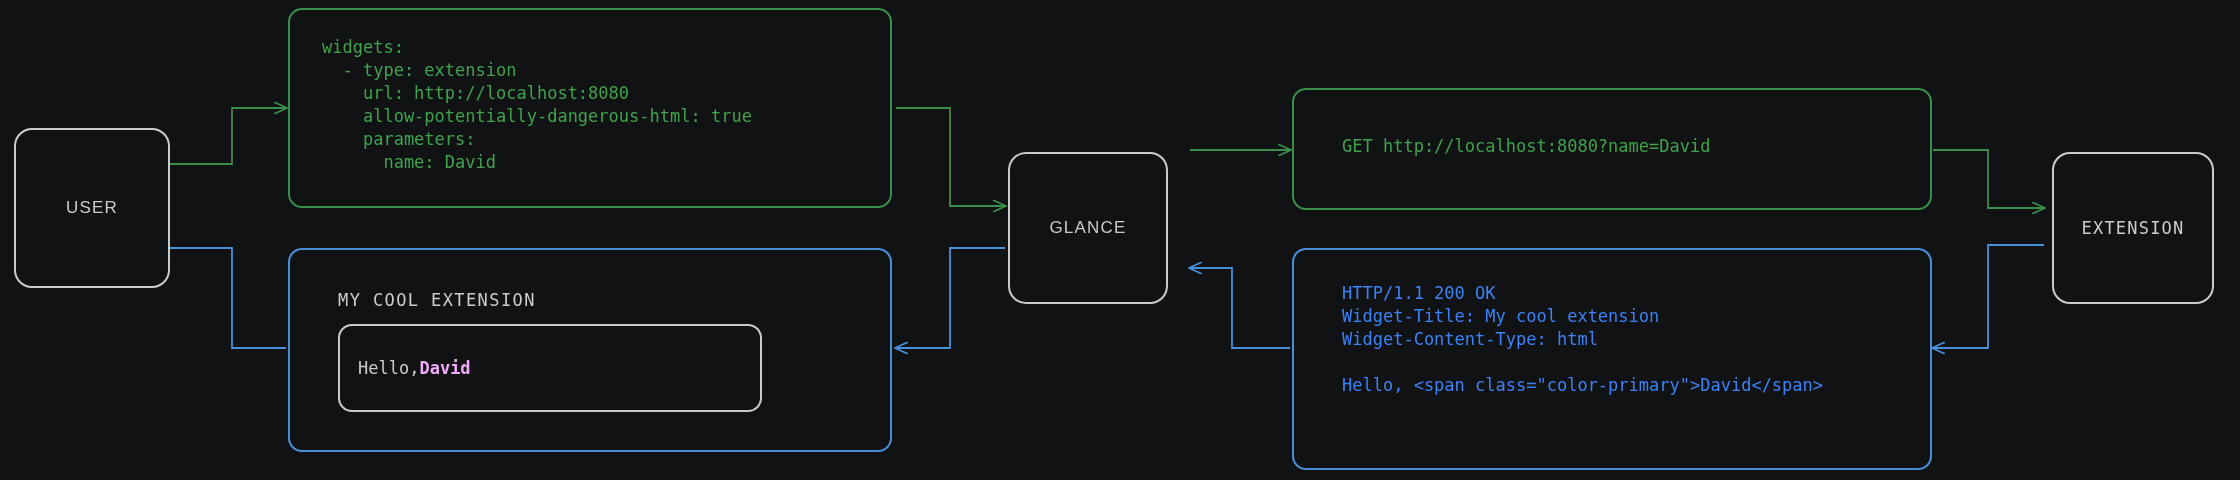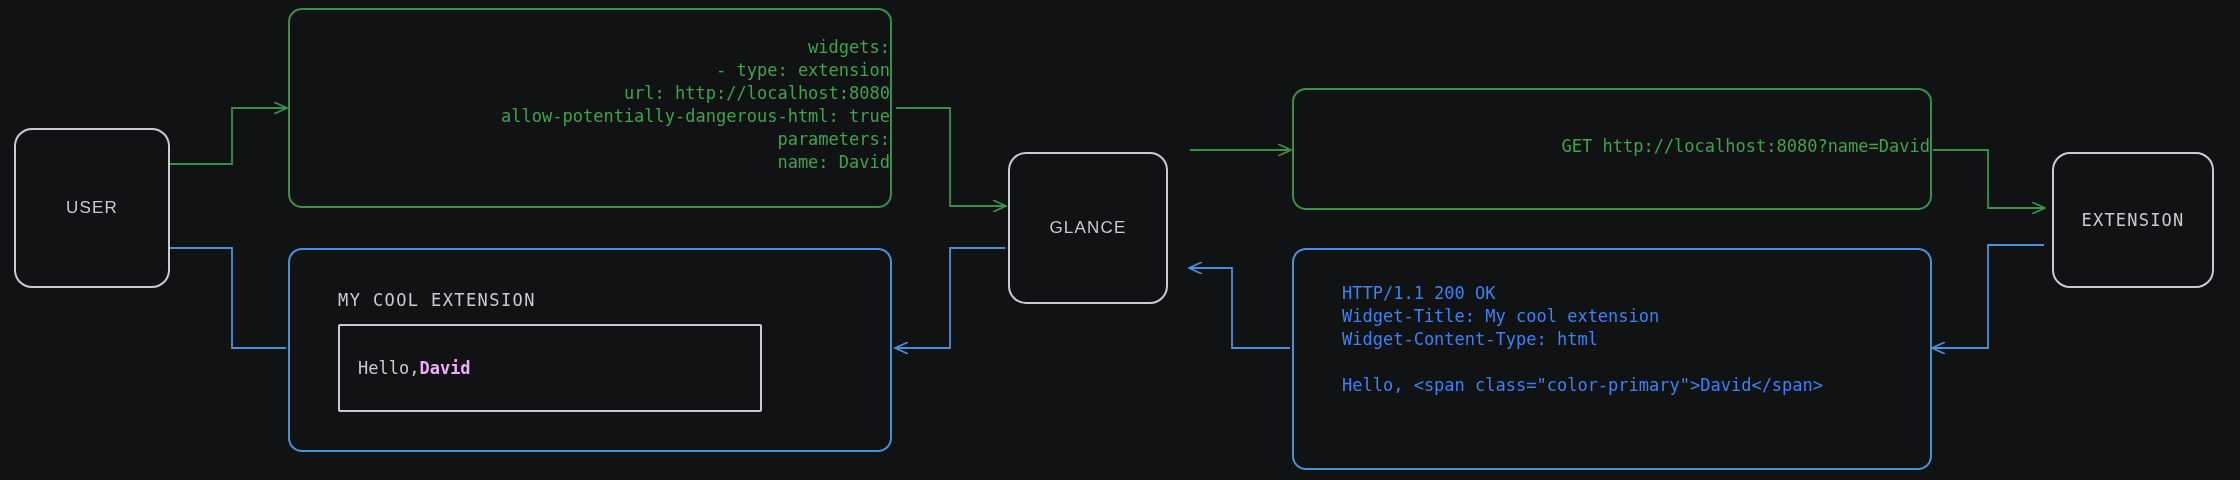--- a/index.html
+++ b/index.html
@@ -43,21 +43,21 @@
   .node-label.mono {
     font-family: "DejaVu Sans Mono", monospace;
   }
   .msgbox {
     position: absolute;
     border: 2px solid;
     border-radius: 14px;
     background: #111213;
     box-sizing: border-box;
   }
-  .msgbox.green { border-color: #3a8f4a; text-align: right; }
+  .msgbox.green { border-color: #3a8f4a; }
   .msgbox.blue  { border-color: #4a90d9; }
   .code {
     white-space: pre;
     font-family: "DejaVu Sans Mono", monospace;
     font-size: 17px;
     line-height: 23px;
   }
   .code.green { color: #3fa34d; }
   .code.blue  { color: #3b82f6; }
   .widget-card {
@@ -66,21 +66,21 @@
   }
   .widget-title {
     color: #c9cccf;
     font-family: "DejaVu Sans Mono", monospace;
     font-size: 17px;
     letter-spacing: 1.4px;
   }
   .widget-body {
     margin-top: 14px;
     border: 2px solid #c9cccf;
-    border-radius: 2px;
+    border-radius: 14px;
     box-sizing: border-box;
     display: flex;
     align-items: center;
     padding: 12px 18px;
   }
   .widget-text {
     color: #c9cccf;
     font-family: "DejaVu Sans Mono", monospace;
     font-size: 17px;
   }
@@ -119,34 +119,34 @@
   </svg>
 
   <div class="node" style="left:1008px; top:152px; width:160px; height:152px;">
     <span class="node-label sans">GLANCE</span>
   </div>
 
   <div class="node" style="left:14px; top:128px; width:156px; height:160px;">
     <span class="node-label sans">USER</span>
   </div>
 
-  <div class="node" style="left:2052px; top:152px; width:162px; height:136px;">
+  <div class="node" style="left:2052px; top:152px; width:162px; height:152px;">
     <span class="node-label mono">EXTENSION</span>
   </div>
 
   <div class="msgbox green" style="left:288px; top:8px; width:604px; height:200px;">
     <div class="code green" style="padding:26px 0 0 32px;">widgets:
   - type: extension
     url: http://localhost:8080
     allow-potentially-dangerous-html: true
     parameters:
       name: David</div>
   </div>
 
-  <div class="msgbox green" style="left:1292px; top:88px; width:640px; height:122px;padding-left:20px;">
+  <div class="msgbox green" style="left:1292px; top:88px; width:640px; height:122px;">
     <div class="code green" style="padding:45px 0 0 48px;">GET http://localhost:8080?name=David</div>
   </div>
 
   <div class="msgbox blue" style="left:1292px; top:248px; width:640px; height:222px;">
     <div class="code blue" style="padding:32px 0 0 48px;">HTTP/1.1 200 OK
 Widget-Title: My cool extension
 Widget-Content-Type: html
 
 Hello, &lt;span class="color-primary"&gt;David&lt;/span&gt;</div>
   </div>

